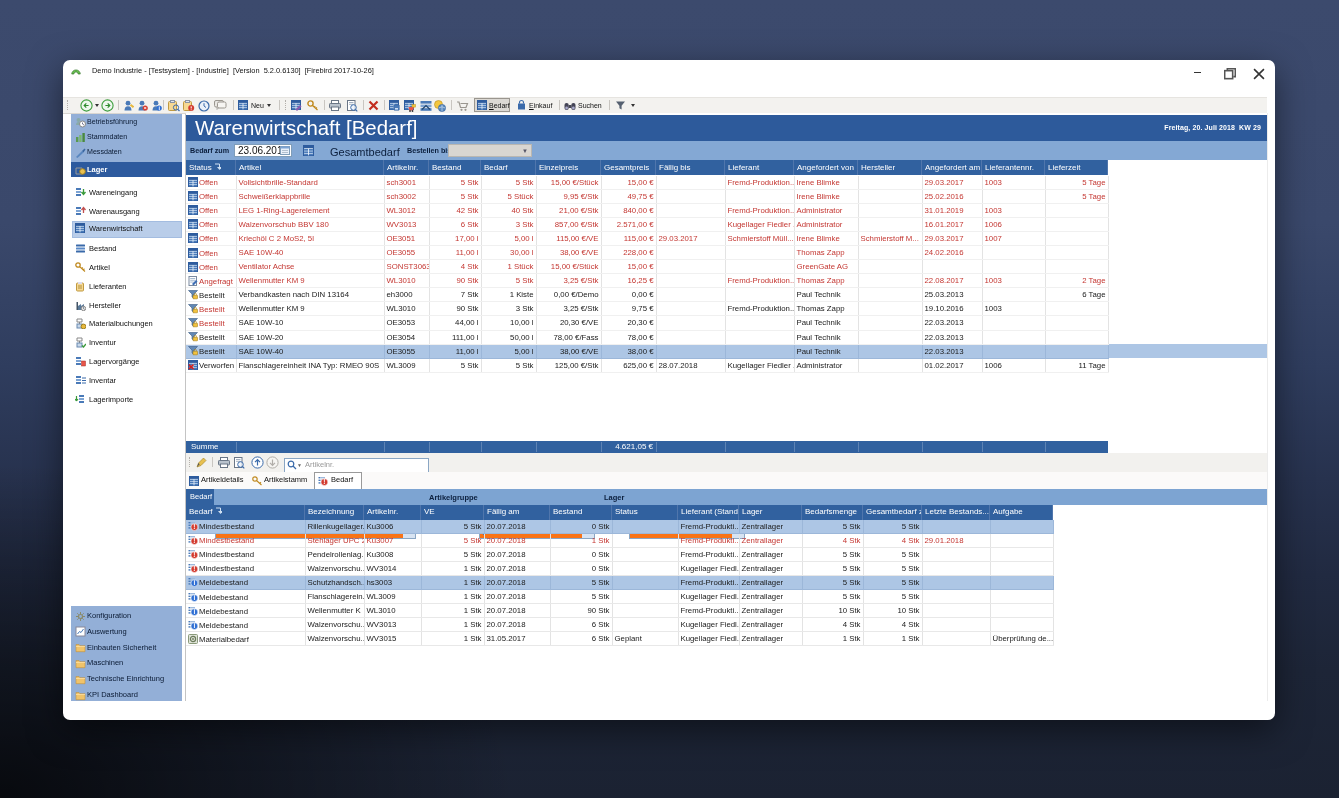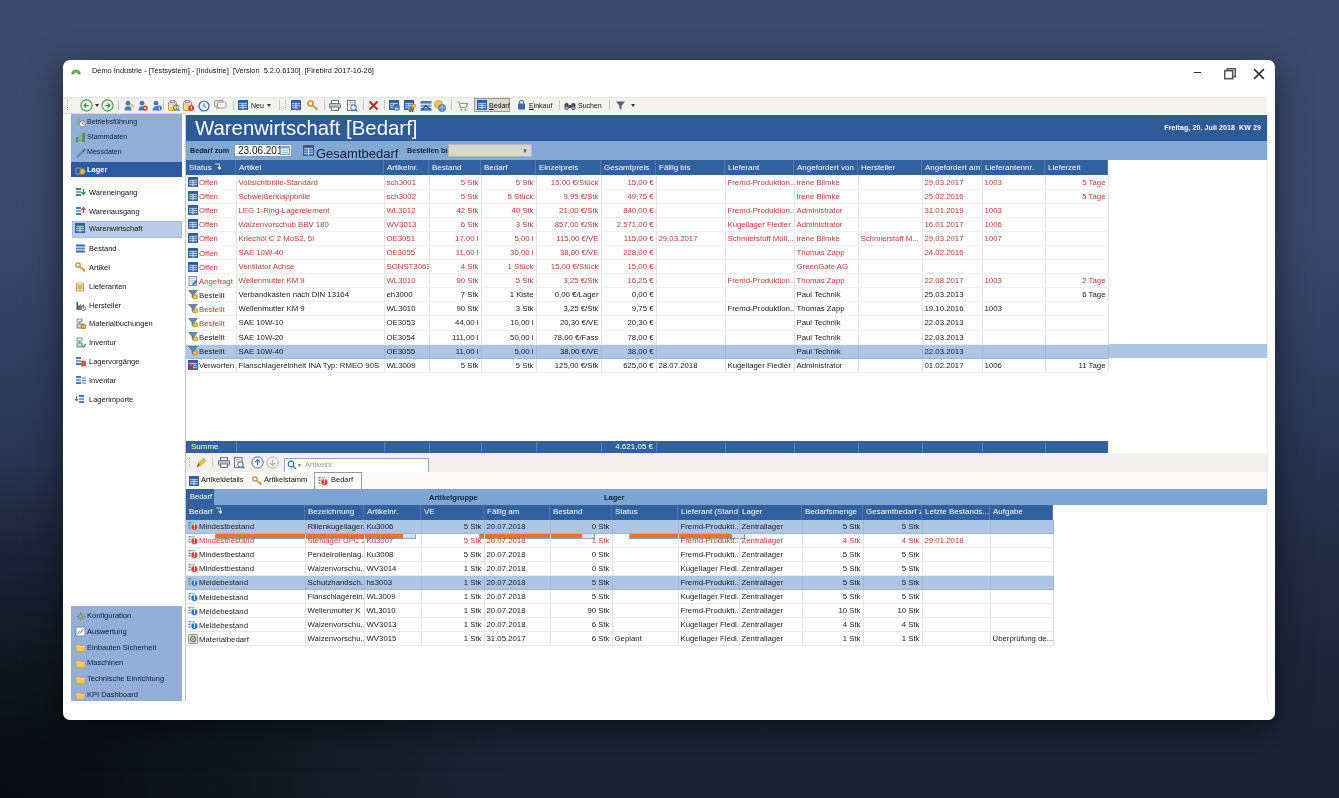--- a/index.html
+++ b/index.html
@@ -445,21 +445,21 @@
           </svg>
     </div>
     <svg style="position:absolute;left:117px;top:4px" width="11" height="11" viewBox="0 0 10 10">
           <rect x="0.5" y="0.5" width="9" height="9" fill="#dce9f7" stroke="#2e5c9e"></rect>
           <rect x="0.5" y="0.5" width="9" height="2.4" fill="#2e5c9e"></rect>
           <rect x="1" y="3.6" width="8" height="1.6" fill="#4a7ab8"></rect>
           <rect x="1" y="5.8" width="8" height="1.6" fill="#4a7ab8"></rect>
           <rect x="1" y="8" width="8" height="1.4" fill="#4a7ab8"></rect>
           <rect x="4.6" y="3.2" width="0.8" height="6.2" fill="#eaf2fb"></rect>
         </svg>    
-        <span style="position:absolute;left:130px;top:5px;font-size:13px;color:#0b1f3d">Gesamtbedarf</span>
+        <span style="position:absolute;left:144px;top:5px;font-size:11px;color:#0b1f3d">Gesamtbedarf</span>
     <span class="blab" style="left:221px;top:5px">Bestellen bis</span>
     <div style="position:absolute;left:262px;top:2.5px;width:84px;height:13px;background:#d9d6d1;border:1px solid #bab7b1;box-sizing:border-box">
       <span style="position:absolute;right:3px;top:3px;font-size:6px;color:#556">▼</span>
     </div>
   </div>
 <div class="ghead" style="left:0;top:47px;width:922px;height:15px">
         <div class="hc" style="left:0px;width:50px">Status <svg width="7" height="8" viewBox="0 0 7 8" style="vertical-align:-1px">
             <path d="M1 1 L5.5 1 L5.5 5" fill="none" stroke="#cfe0f2" stroke-width="1"></path>
             <path d="M3 4 L5.5 7 L8 4" fill="#cfe0f2"></path>
           </svg></div>
@@ -682,21 +682,21 @@
           <tr class="">
             <td><span class="stic"><svg style="" width="10" height="10" viewBox="0 0 10 10">
                   <path d="M0.5 0.5 L4 4 v3 l2 1.5 v-4.5 L9.5 0.5 z" fill="#6288b4" stroke="#3a5a84" stroke-width="0.6"></path>
                   <rect x="5" y="5.2" width="4.5" height="3.6" rx="0.5" fill="#f2c23e" stroke="#a9821a" stroke-width="0.6"></rect>
                   <path d="M6.2 5.2 v-0.8 a1.1 1.1 0 0 1 2.2 0 v0.8" fill="none" stroke="#a9821a" stroke-width="0.7"></path>
                 </svg></span><span class="">Bestellt</span></td>
             <td>Verbandkasten nach DIN 13164</td>
             <td>eh3000</td>
             <td class="r">7 Stk</td>
             <td class="r">1 Kiste</td>
-            <td class="r">0,00 €/Lager</td>
+            <td class="r">0,00 €/Demo</td>
             <td class="r">0,00 €</td>
             <td></td>
             <td></td>
             <td>Paul Technik</td>
             <td></td>
             <td>25.03.2013</td>
             <td></td>
             <td class="r">6 Tage</td>
           </tr>
           <tr class="">

